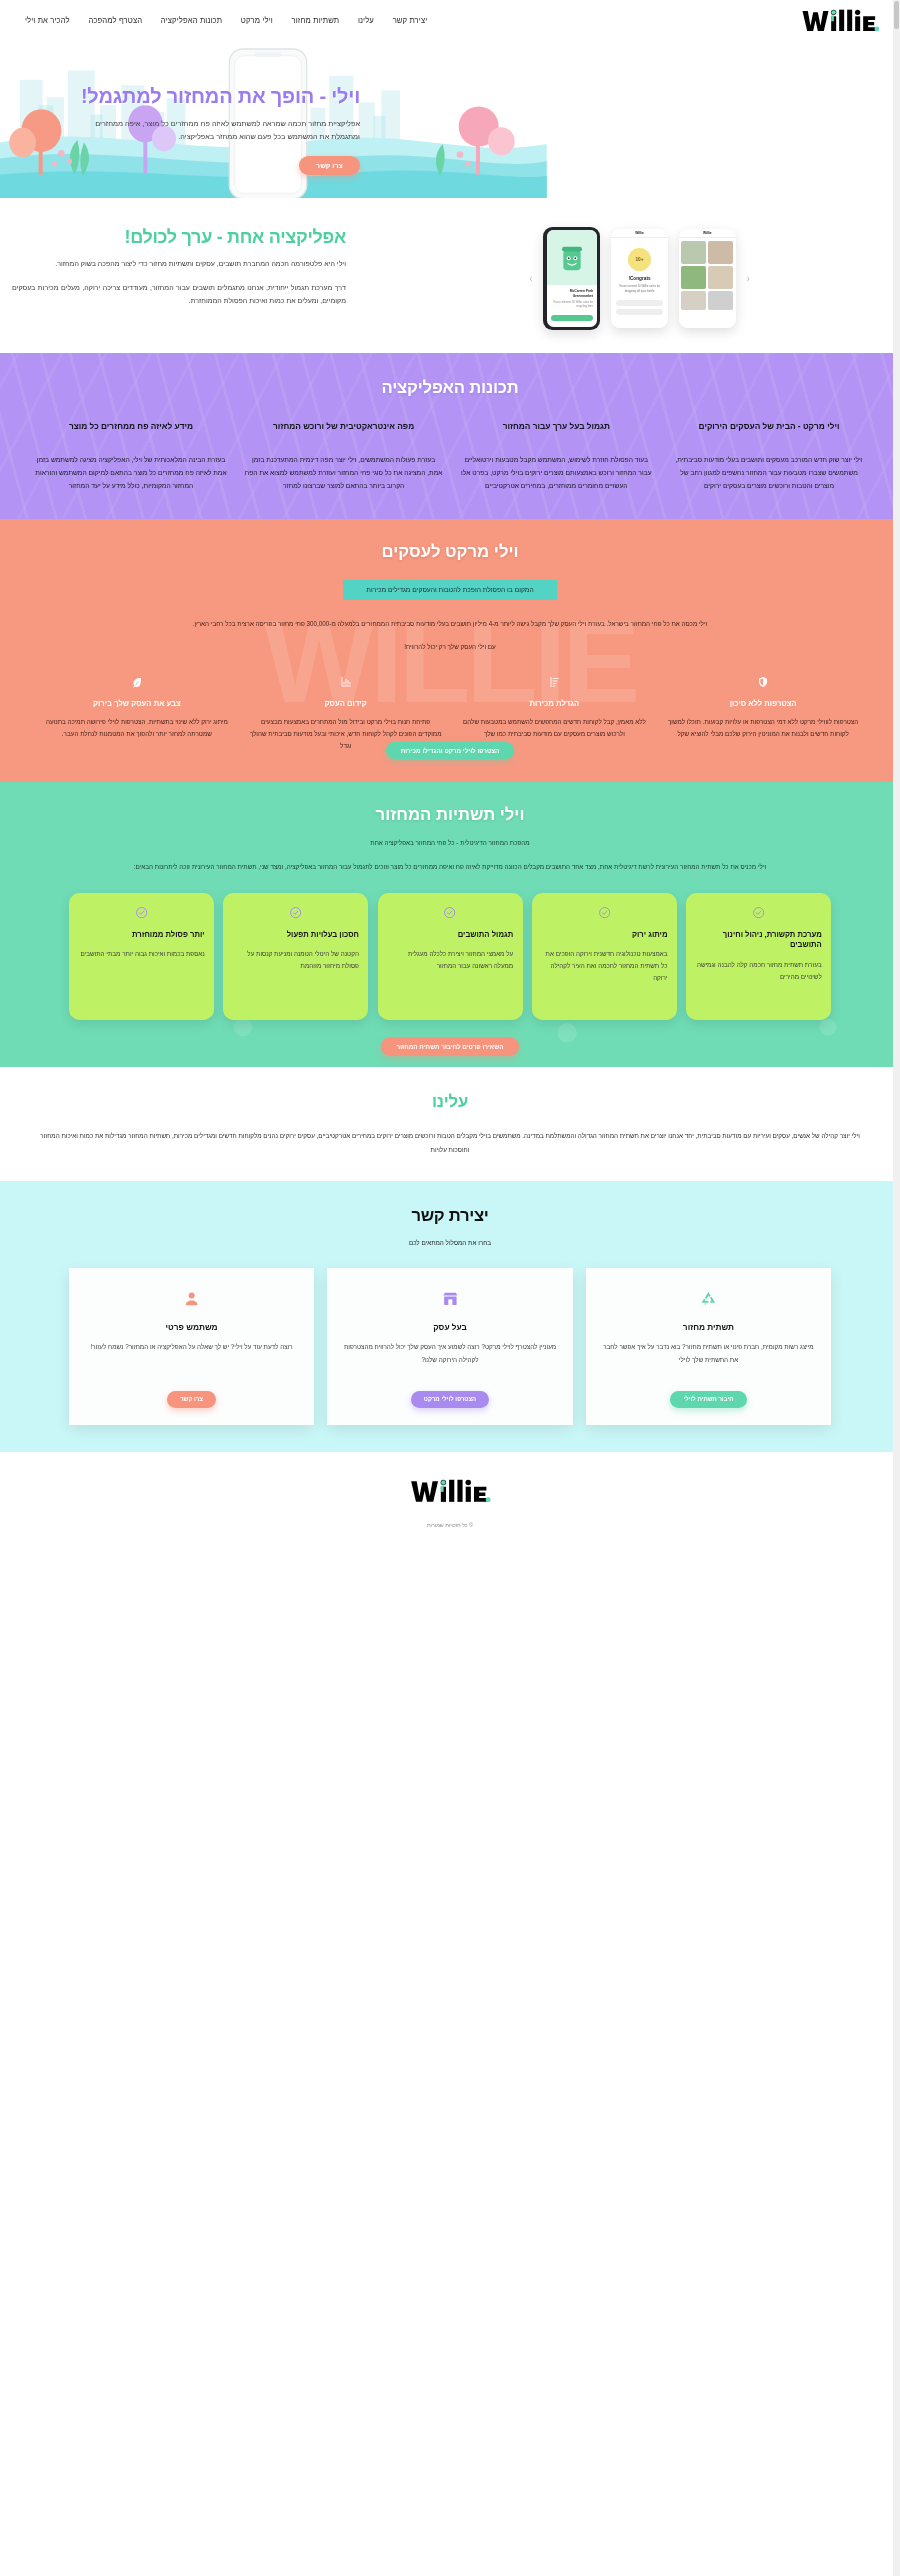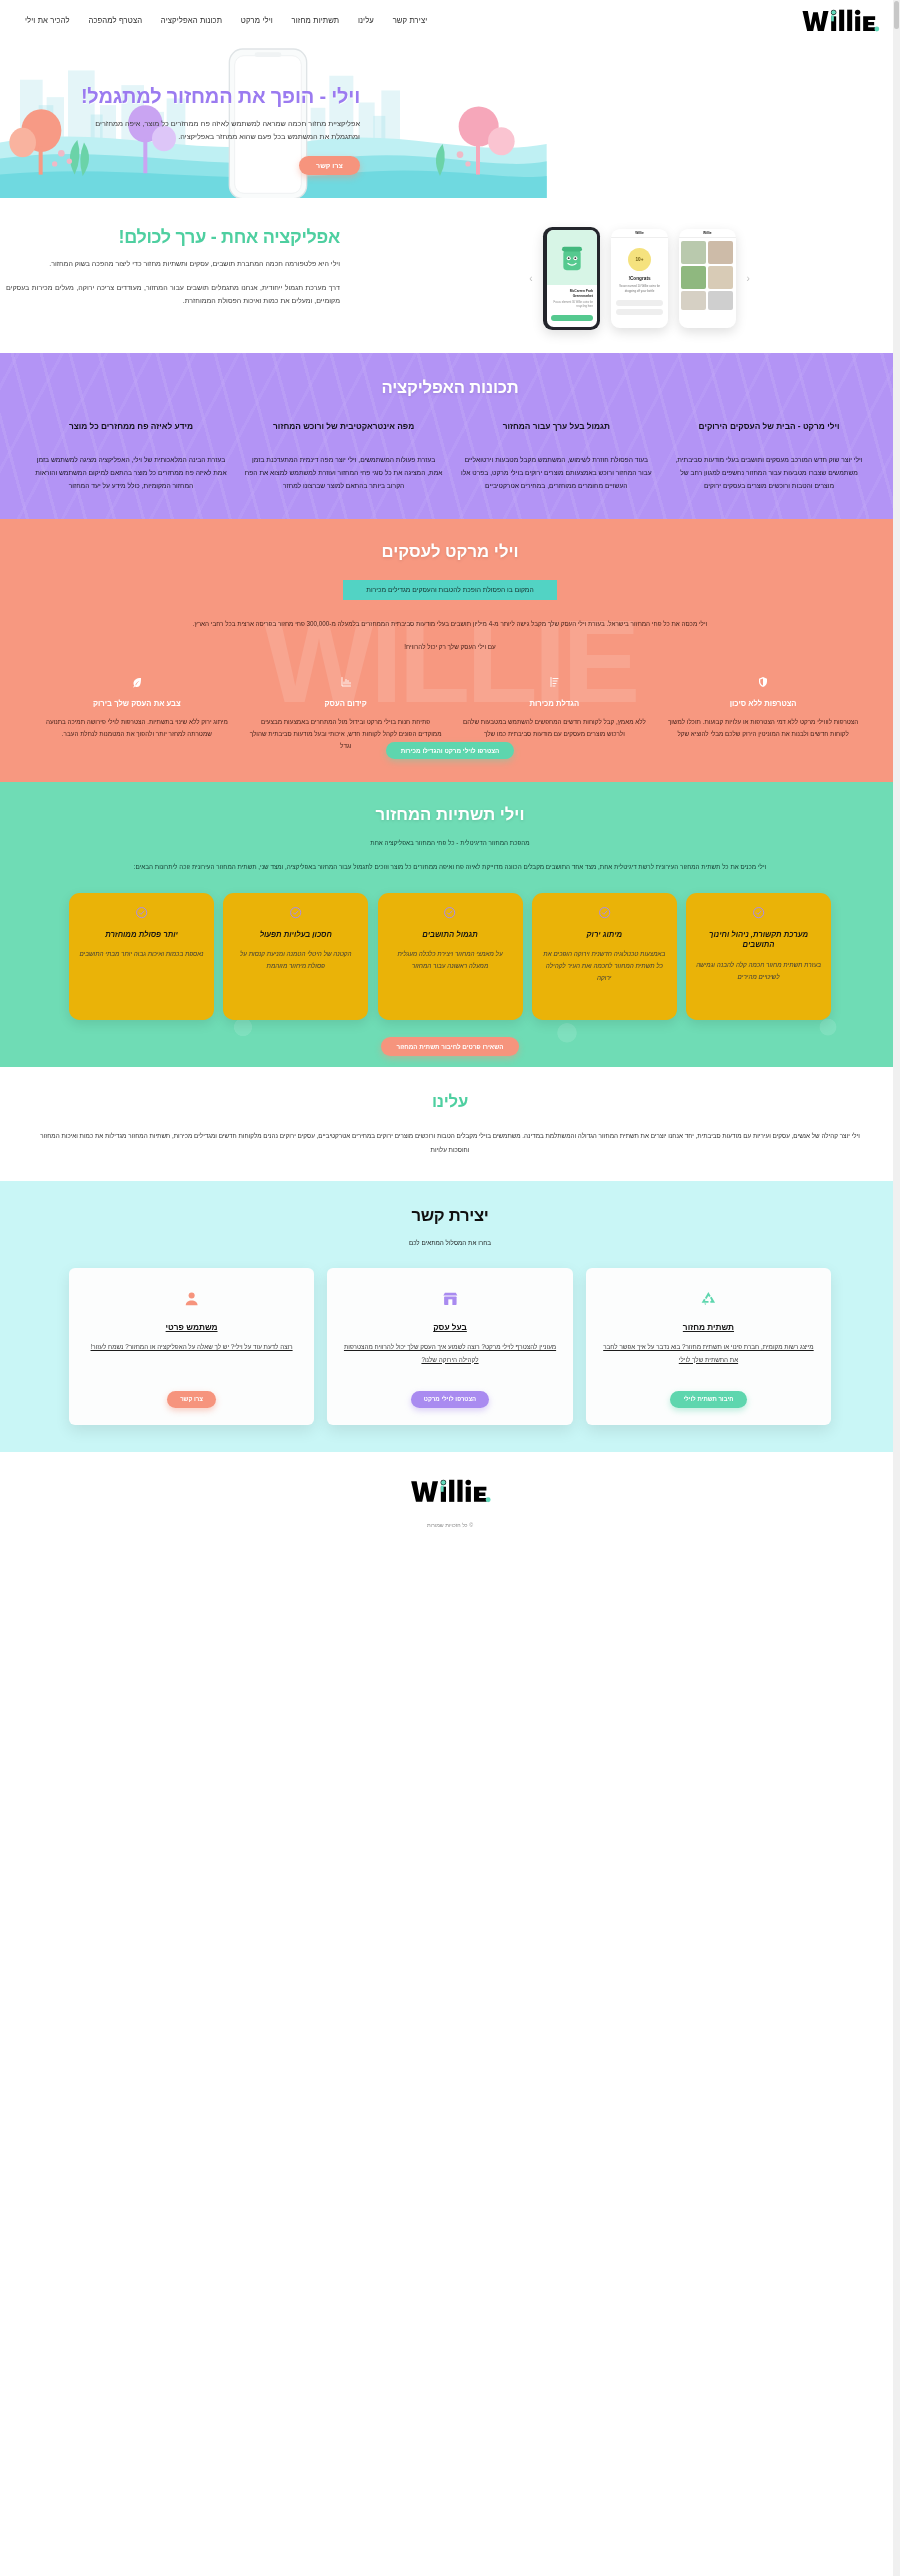--- a/index.html
+++ b/index.html
@@ -31,21 +31,21 @@
   .btn{
     display:inline-block;border:none;cursor:pointer;border-radius:27px;
     font-family:inherit;font-weight:700;color:#fff;text-align:center;
   }
   .btn-coral{background:#f6947d;box-shadow:0 2.7px 6.7px rgba(246,148,125,.45);}
   .btn-green{background:#5ed6ae;box-shadow:0 2.7px 6.7px rgba(94,214,174,.40);}
   .btn-purple{background:#a98bf0;box-shadow:0 2.7px 6.7px rgba(169,139,240,.40);}
   .hero-btn{margin-top:12px;font-size:7px;padding:6px 17.3px;}
 
   
-  .sec-app{background:#fff;padding:29px 6px 23px;display:flex;flex-direction:row-reverse;align-items:flex-start;}
+  .sec-app{background:#fff;padding:29px 12px 23px;display:flex;flex-direction:row-reverse;align-items:flex-start;}
   .sec-app-text{width:334px;margin-right:25px;text-align:right;}
   .sec-app-text h2{font-size:18px;line-height:1.15;font-weight:800;color:#4ecfa0;letter-spacing:-0.3px;}
   .sec-app-text p{font-size:7px;line-height:1.85;color:#3a3a3a;margin-top:10.7px;text-align:justify;}
   .phones{flex:1;display:flex;justify-content:center;align-items:center;gap:10.7px;margin-left:20px;position:relative;}
   .arrow-nav{color:#bdbdbd;font-size:10px;user-select:none;cursor:pointer;}
 
   .ph{border-radius:8.7px;overflow:hidden;background:#fff;box-shadow:0 4px 12px rgba(0,0,0,.13);}
   .ph-a{width:57px;height:99px;}
   .ph-b{width:57px;height:99px;}
   .ph-c{width:57px;height:103px;background:#23252b;padding:3.3px;border-radius:9.3px;}
@@ -102,43 +102,42 @@
       radial-gradient(circle at 80% 72%,rgba(255,255,255,.85) 0 12px,transparent 12.7px),
       radial-gradient(circle at 92% 86%,rgba(255,255,255,.85) 0 8px,transparent 8.7px);
   }
   .infra-inner{position:relative;z-index:2;text-align:center;}
   .infra-inner h2{color:#fff;font-size:16.7px;font-weight:800;text-shadow:0 1.3px 3.3px rgba(0,0,0,.13);}
   .infra-sub{font-size:6.3px;color:#143a30;margin-top:13.3px;}
   .infra-body{font-size:6.3px;line-height:2.2;color:#143a30;margin-top:14.7px;padding:0 39px;}
 
   .cards5{position:relative;z-index:2;display:flex;flex-direction:row-reverse;gap:9.3px;padding:0 69px;margin-top:18.7px;}
   .card5{
-    flex:1;background:#eab308;border-radius:10.7px;padding:13.3px 9.3px 17.3px;text-align:center;
-    box-shadow:0 4px 12px rgba(0,0,0,.10);min-height:127px;font-style:italic;
+    flex:1;background:#bef264;border-radius:10.7px;padding:13.3px 9.3px 17.3px;
+    box-shadow:0 4px 12px rgba(0,0,0,.10);min-height:127px;
   }
   .card5 .chk{margin:0 auto;display:block;}
   .card5 h3{font-size:7.7px;font-weight:800;color:#141414;margin-top:10.7px;line-height:1.35;}
   .card5 p{font-size:6.3px;line-height:1.9;color:#3b3b3b;margin-top:8px;}
   .infra-cta{position:relative;z-index:2;text-align:center;margin-top:17.3px;}
   .infra-cta .btn{font-size:6.3px;padding:6px 16px;}
 
   
   .sec-about{background:#fff;padding:25px 0 24px;text-align:center;}
   .sec-about h2{font-size:16.7px;font-weight:800;color:#4ecfa0;letter-spacing:-0.2px;}
   .sec-about p{font-size:6.3px;line-height:2.2;color:#2e2e2e;margin-top:17.3px;padding:0 39px;}
 
   
   .sec-contact{background:#c9f6f6;padding:25px 0 27px;text-align:center;}
   .sec-contact h2{font-size:16.7px;font-weight:800;color:#111;letter-spacing:-0.3px;}
   .sec-contact .sub{font-size:6.3px;color:#1c1c1c;margin-top:13.3px;}
   .cards3{display:flex;flex-direction:row-reverse;gap:13.3px;padding:0 69px;margin-top:21.3px;}
   .card3{
-    flex:1;background:#fcfdfd;border-radius:6px;padding:18.7px 16px 17.3px;text-align:center;
+    flex:1;background:#fcfdfd;border-radius:0;padding:18.7px 16px 17.3px;text-align:center;
     box-shadow:0 5.3px 14.7px rgba(0,0,0,.09);
-    text-decoration:underline;
   }
   .card3 .c3ic{height:25px;display:flex;align-items:center;justify-content:center;}
   .card3 h3{font-size:8.3px;font-weight:800;color:#121212;margin-top:10.7px;}
   .card3 p{font-size:6.3px;line-height:1.95;color:#3b3b3b;margin-top:9.3px;min-height:39px;}
   .card3 .btn{font-size:6px;padding:5.3px 13.3px;margin-top:10.7px;}
 
   
   .footer{background:#fff;padding:25px 0 12px;text-align:center;}
   .footer-logo{display:flex;justify-content:center;}
   .footer-note{font-size:5.3px;color:#8b8b8b;margin-top:16px;}

